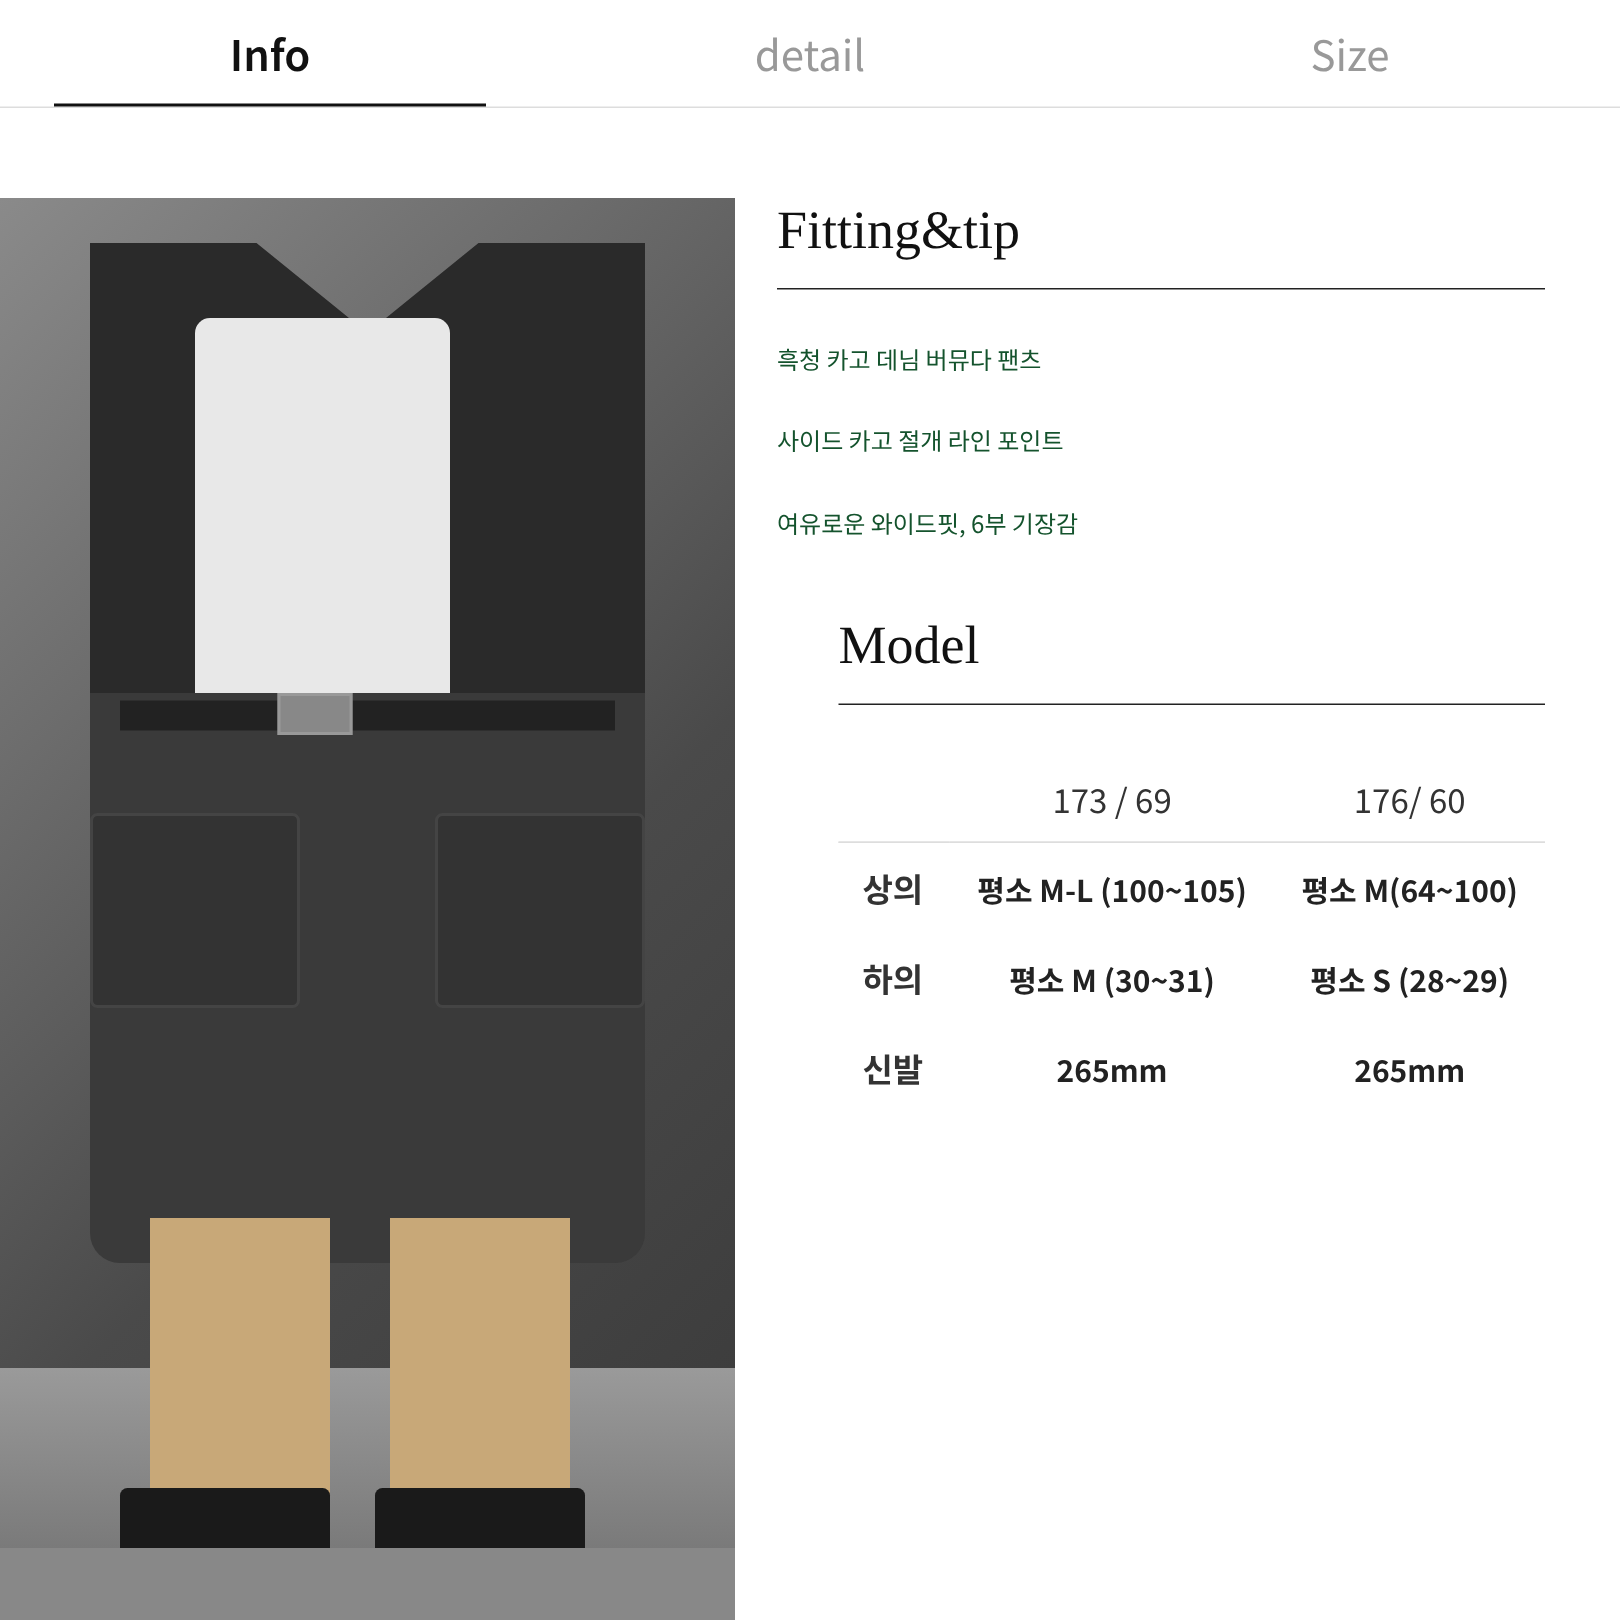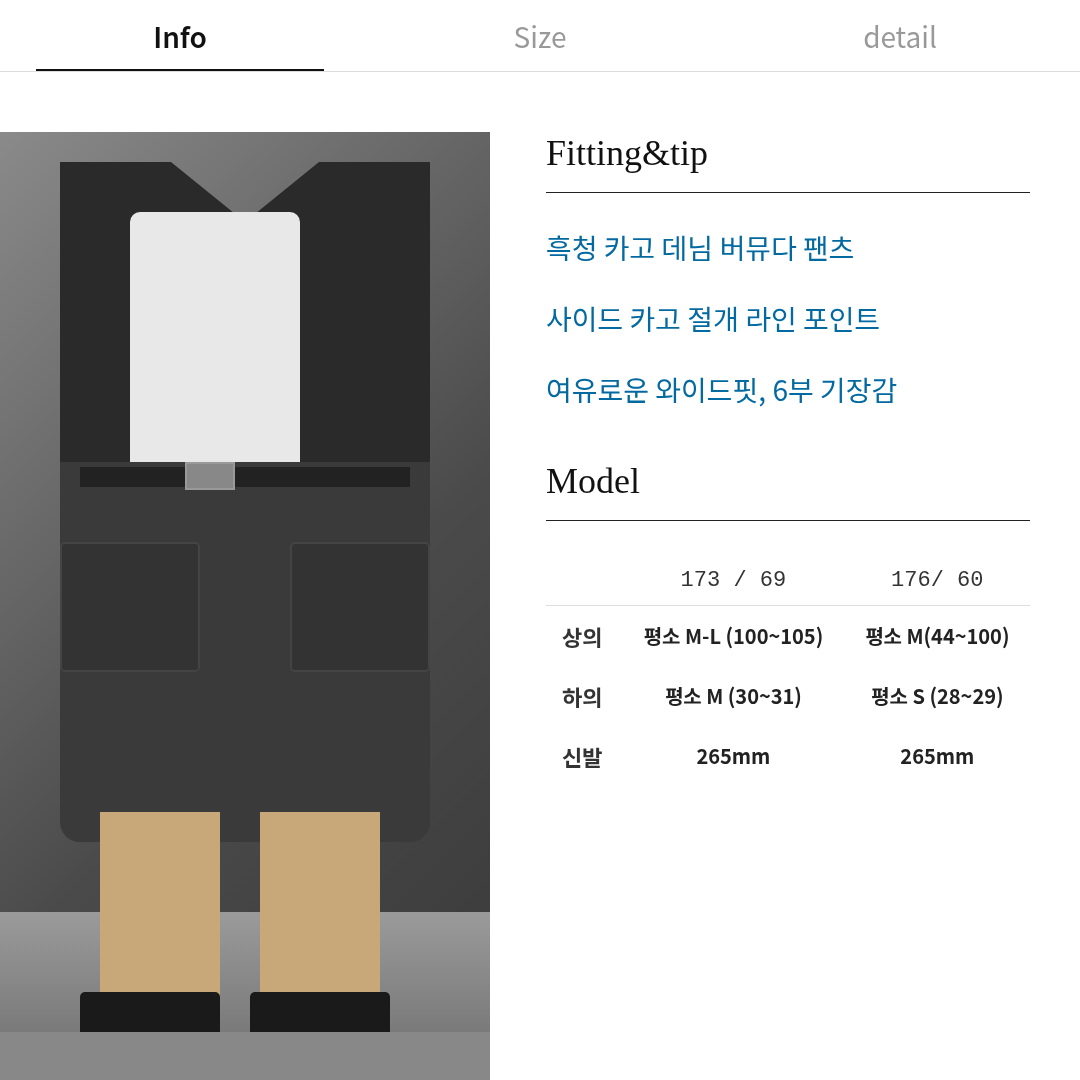--- a/index.html
+++ b/index.html
@@ -215,21 +215,21 @@
       bottom: 0;
       left: 0;
       width: 100%;
       height: 120px;
       background: linear-gradient(180deg, #9a9a9a, #7a7a7a);
     }
 
     
     .info-area {
       flex: 1;
-      padding: 60px 50px 40px 56px;
+      padding: 60px 50px 40px 28px;
       overflow-y: auto;
     }
 
     .section-title {
       font-size: 36px;
       font-weight: 500;
       color: #111;
       font-family: Georgia, serif;
       margin-bottom: 18px;
     }
@@ -239,49 +239,49 @@
       height: 1px;
       background: #222;
       margin-bottom: 35px;
     }
 
     .features {
       margin-bottom: 50px;
     }
 
     .feature-item {
-      font-size: 28px;
-      color: #0369a1;
+      font-size: 16px;
+      color: #14532d;
       margin-bottom: 28px;
       line-height: 1.4;
       margin-top: 32px;
     }
 
     .model-section {
       margin-top: 10px;
+      margin-left: 41px;
     }
 
     .model-table {
       width: 100%;
       margin-top: 8px;
       border-collapse: collapse;
     }
 
     .model-table th,
     .model-table td {
       padding: 12px 16px;
       font-size: 20px;
       color: #222;
       text-align: center;
     }
 
     .model-table th {
       font-weight: 400;
       color: #333;
-      font-family: Liberation Mono, monospace;
     }
 
     .model-table td:first-child {
       text-align: left;
       font-size: 22px;
       color: #333;
     }
 
     .model-table .header-row th {
       font-weight: 400;
@@ -300,24 +300,24 @@
     }
   </style>
 </head>
 <body>
 
 <nav class="tab-nav">
   <div class="tab-item active">
     <span>Info</span>
   </div>
   <div class="tab-item">
+    <span>detail</span>
+  </div>
+  <div class="tab-item">
     <span>Size</span>
-  </div>
-  <div class="tab-item">
-    <span>detail</span>
   </div>
 </nav>
 
 <div class="main-content">
 
   <div class="image-area">
     <div class="model-photo">
 
       <div class="ground"></div>
 
@@ -355,21 +355,21 @@
           <tr class="header-row">
             <th></th>
             <th>173 / 69</th>
             <th>176/ 60</th>
           </tr>
         </thead>
         <tbody>
           <tr>
             <td>상의</td>
             <td>평소 M-L (100~105)</td>
-            <td>평소 M(44~100)</td>
+            <td>평소 M(64~100)</td>
           </tr>
           <tr>
             <td>하의</td>
             <td>평소 M (30~31)</td>
             <td>평소 S (28~29)</td>
           </tr>
           <tr>
             <td>신발</td>
             <td>265mm</td>
             <td>265mm</td>

